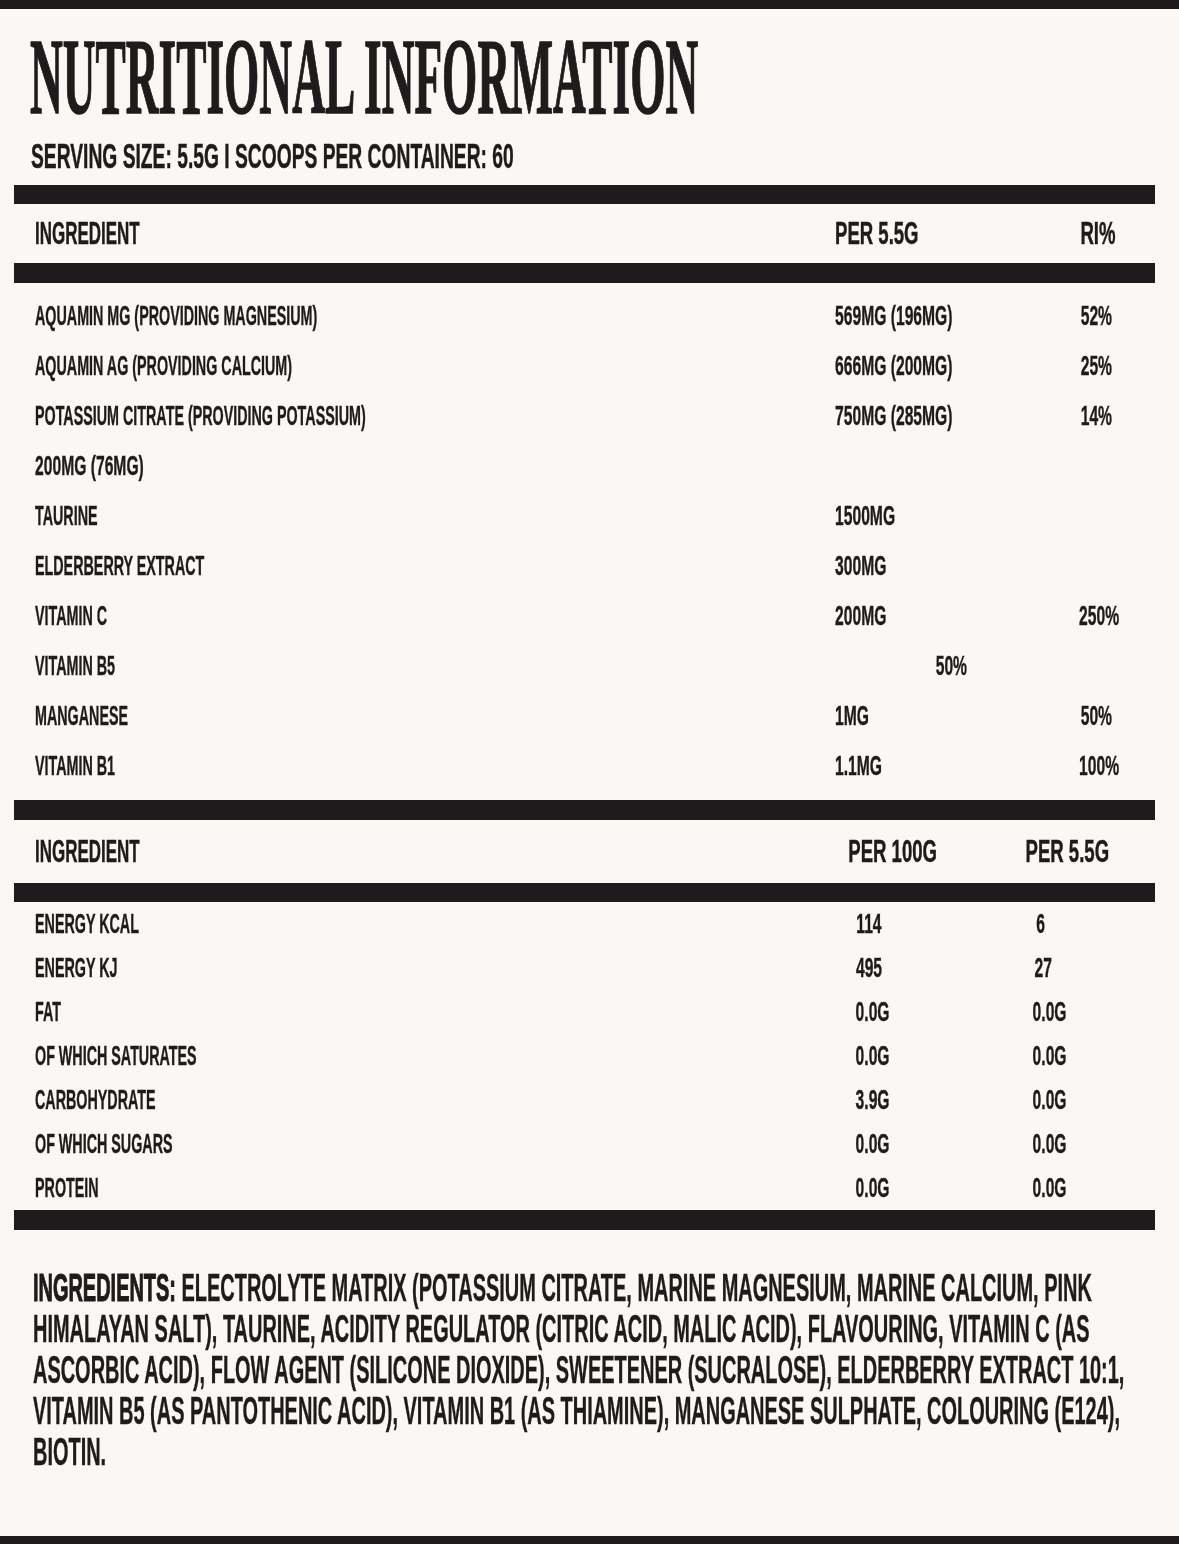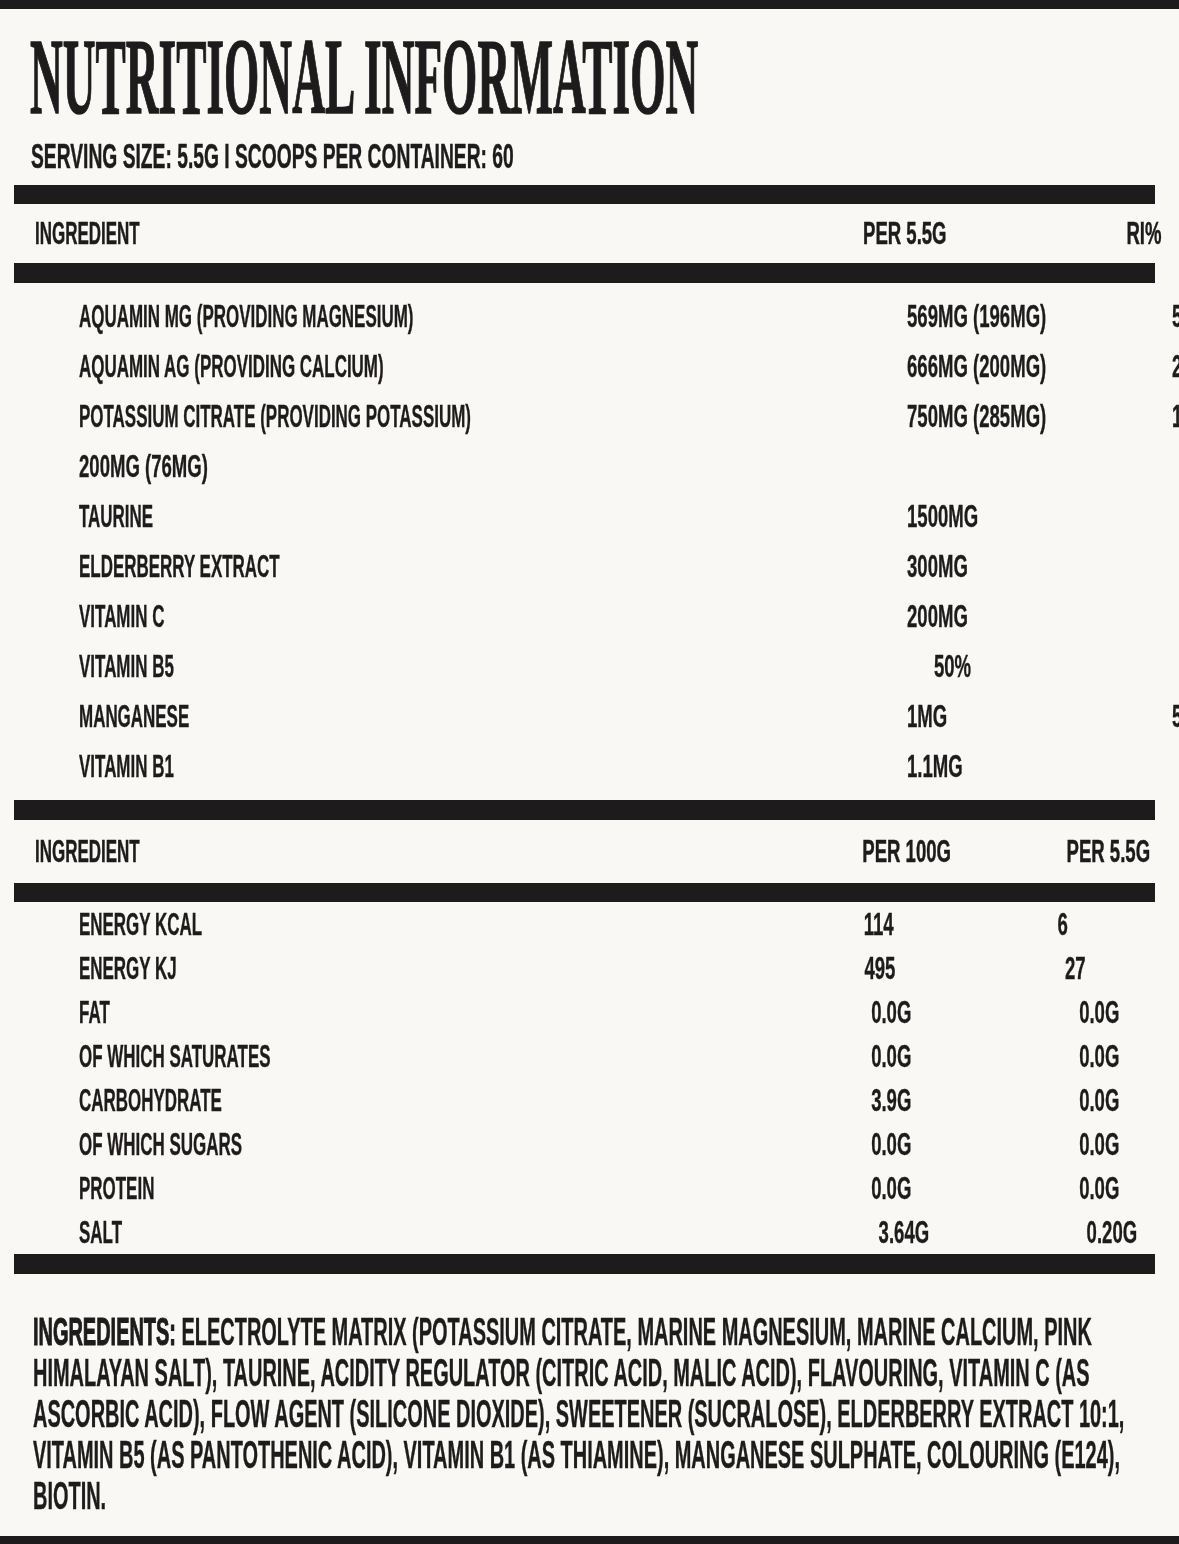--- a/index.html
+++ b/index.html
@@ -22,30 +22,30 @@
   .cx{display:inline-block;white-space:nowrap;transform:scaleX(0.53);transform-origin:0 50%;}
   .cx-r{transform-origin:100% 50%;}
   .cx-num{transform:scaleX(0.58);}
 
   .title{margin:25px 0 0 30px;font-size:108px;line-height:85px;height:85px;font-family:Liberation Serif, serif;}
   .title .cx{transform:scaleX(0.42);-webkit-text-stroke:1.5px currentColor;}
   .subtitle{margin:17px 0 0 31px;font-size:35px;line-height:40px;height:40px;}
   .subtitle .cx{transform:scaleX(0.55);-webkit-text-stroke:0.5px currentColor;}
   .bar1{margin-top:9px;}
 
-  .grid{display:grid;padding:0 54px 0 35px;align-items:center;gap:28px;}
+  .grid{display:grid;padding:0 54px 0 35px;align-items:center;}
   .g1{grid-template-columns:800px 210px 80px;}
   .g2{grid-template-columns:735px 180px 175px;}
   .cell{overflow:visible;}
-  .cell.right{text-align:left;}
+  .cell.right{text-align:center;}
   .thead{height:59px;font-size:32px;}
   .thead2{height:63px;}
   .thead .cx{-webkit-text-stroke:0.5px currentColor;}
 
-  .trow{height:50px;font-size:32px;margin-left:44px;}
+  .trow{height:50px;font-size:27px;}
   .t1body{padding-top:8px;}
   .t2body{padding-top:0;}
   .t2body .trow{height:44px;}
   .trow .cx{-webkit-text-stroke:0.4px currentColor;}
 
   .bar3{margin-top:9px;}
 
   .ing-wrap{margin:36px 24px 0 33px;width:1110px;}
   .ing-inner{
     width:2090px;
@@ -164,25 +164,20 @@
     <div class="grid g2 trow">
       <div class="cell"><span class="cx">OF WHICH SUGARS</span></div>
       <div class="cell right"><span class="cx cx-r cx-num">0.0G</span></div>
       <div class="cell right"><span class="cx cx-r cx-num">0.0G</span></div>
     </div>
     <div class="grid g2 trow">
       <div class="cell"><span class="cx">PROTEIN</span></div>
       <div class="cell right"><span class="cx cx-r cx-num">0.0G</span></div>
       <div class="cell right"><span class="cx cx-r cx-num">0.0G</span></div>
     </div>
-    <div class="grid g2 trow">
-      <div class="cell"><span class="cx">SALT</span></div>
-      <div class="cell right"><span class="cx cx-r cx-num">3.64G</span></div>
-      <div class="cell right"><span class="cx cx-r cx-num">0.20G</span></div>
-    </div>
   </div>
 
   <div class="bar thick"></div>
 
   <div class="ing-wrap">
     <p class="ing-inner"><span class="ing-label">INGREDIENTS:</span><span> ELECTROLYTE MATRIX (POTASSIUM CITRATE, MARINE MAGNESIUM, MARINE CALCIUM, PINK HIMALAYAN SALT), TAURINE, ACIDITY REGULATOR (CITRIC ACID, MALIC ACID), FLAVOURING, VITAMIN C (AS ASCORBIC ACID), FLOW AGENT (SILICONE DIOXIDE), SWEETENER (SUCRALOSE), ELDERBERRY EXTRACT 10:1, VITAMIN B5 (AS PANTOTHENIC ACID), VITAMIN B1 (AS THIAMINE), MANGANESE SULPHATE, COLOURING (E124), BIOTIN.</span></p>
   </div>
 
   <div class="edge-bar edge-bottom"></div>
 </div>

